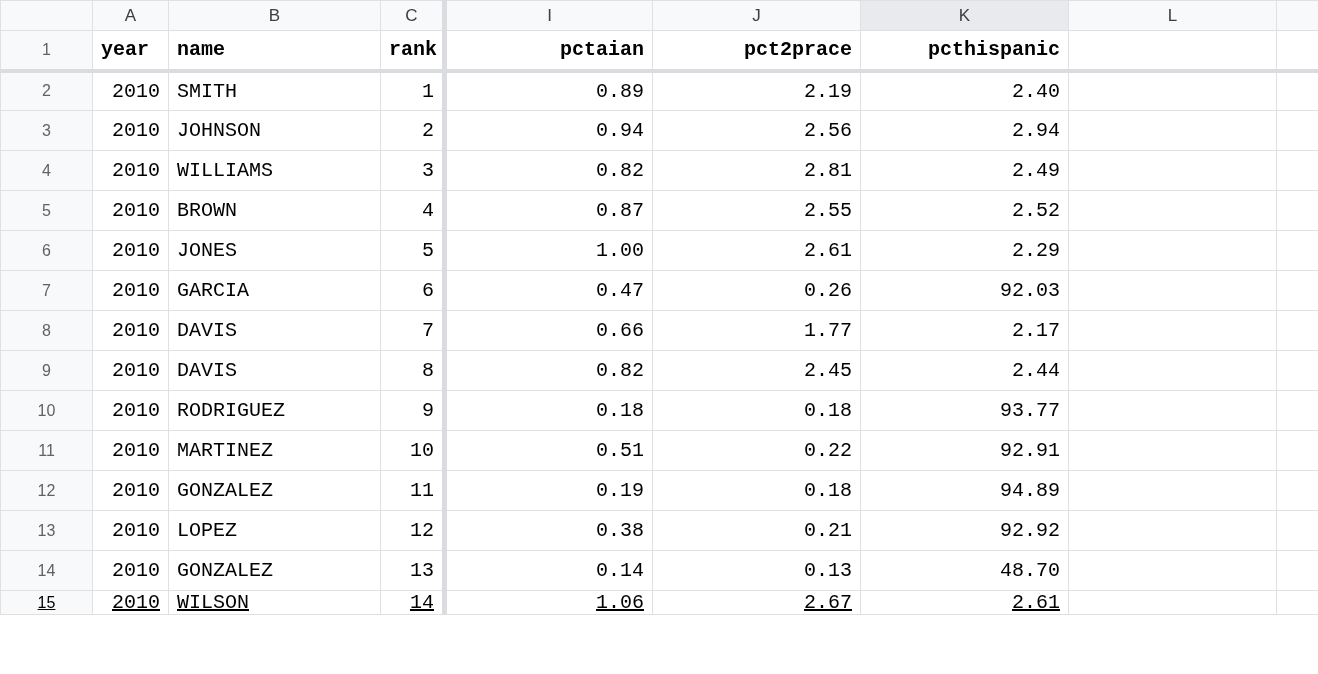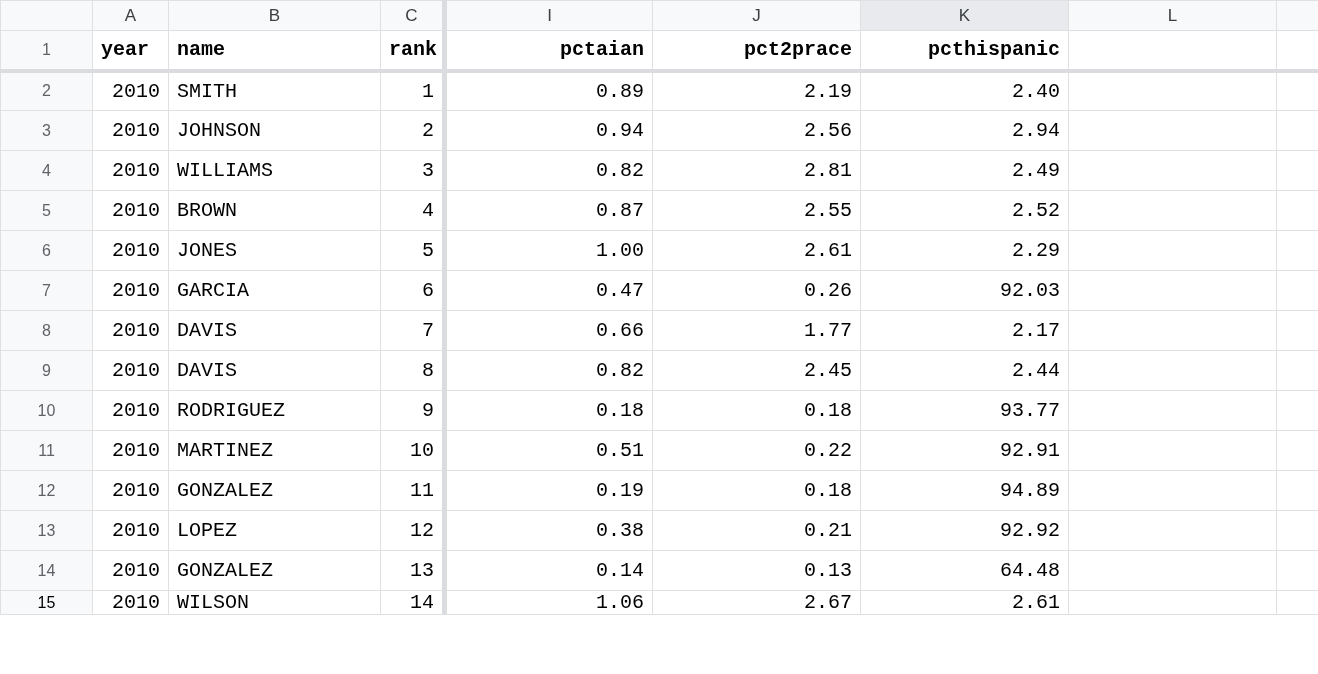--- a/index.html
+++ b/index.html
@@ -84,21 +84,21 @@
   col.c-a { width: 76px; }
   col.c-b { width: 212px; }
   col.c-c { width: 64px; }
   col.c-i { width: 208px; }
   col.c-j { width: 208px; }
   col.c-k { width: 208px; }
   col.c-l { width: 208px; }
   col.c-m { width: 60px; }
 
   
-  tbody tr.partial td { height: 18px; color:#000; }
+  tbody tr.partial td { height: 18px; color:#000;text-decoration:underline; }
   tbody tr.partial td.cell { overflow: hidden; }
 
 </style>
 </head>
 <body>
 
 <div class="sheet">
 <table>
   <colgroup>
     <col class="c-rowhead">
@@ -269,21 +269,21 @@
           <td class="cell"></td>
           <td class="cell"></td>
         </tr>
         <tr>
           <td class="rowhead">14</td>
           <td class="cell right">2010</td>
           <td class="cell left">GONZALEZ</td>
           <td class="cell right split-right">13</td>
           <td class="cell right">0.14</td>
           <td class="cell right">0.13</td>
-          <td class="cell right">64.48</td>
+          <td class="cell right">48.70</td>
           <td class="cell"></td>
           <td class="cell"></td>
         </tr>
         <tr class="partial">
           <td class="rowhead">15</td>
           <td class="cell right">2010</td>
           <td class="cell left">WILSON</td>
           <td class="cell right split-right">14</td>
           <td class="cell right">1.06</td>
           <td class="cell right">2.67</td>

